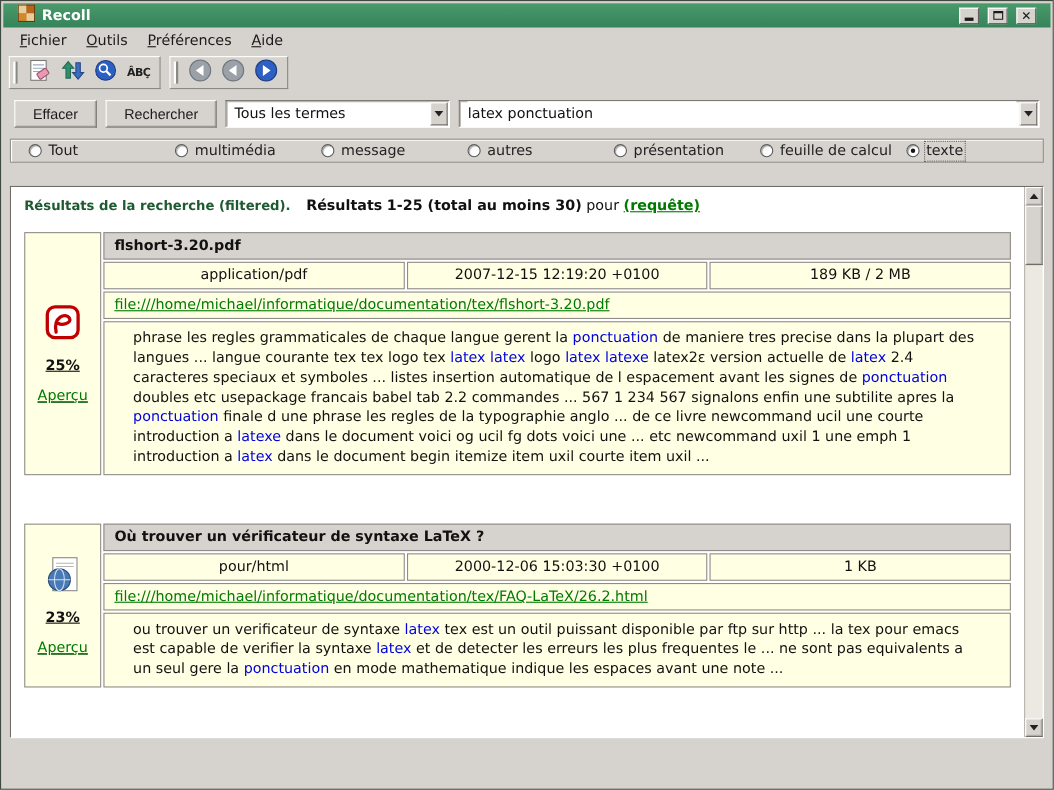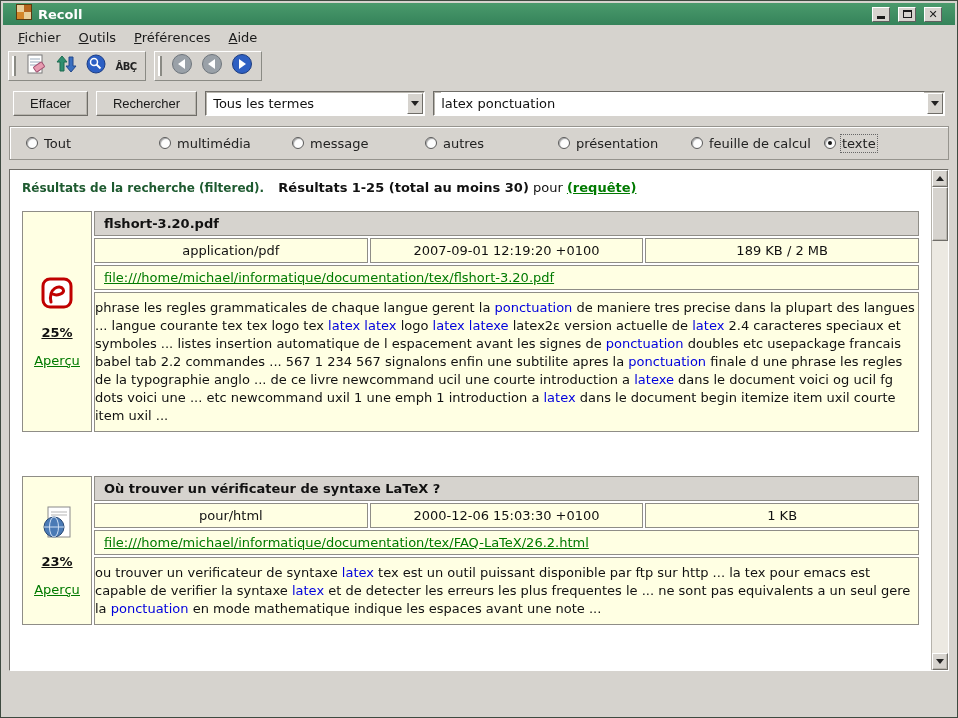--- a/index.html
+++ b/index.html
@@ -42,33 +42,33 @@
     box-shadow:inset -1px -1px 0 #b8b5ae;}
   .sunken{border:1px solid;border-color:#6f6d68 #fff #fff #6f6d68;
     box-shadow:inset 1px 1px 0 #b8b5ae;}
   
   .search-row{position:absolute;top:88px;left:12px;right:12px;height:28px;display:flex;
     align-items:center;gap:8px;}
   .push-btn{height:25px;padding:0 16px;font-size:13px;color:#1a1a1a;display:flex;
     align-items:center;cursor:default;}
   .combo{height:25px;background:#fff;position:relative;display:flex;align-items:center;
     font-size:13px;color:#111;padding:0 20px 0 7px;}
-  .combo-mode{width:220px;}
+  .combo-mode{width:204px;}
   .combo-query{flex:1;}
   .combo .arrow-btn{position:absolute;right:1px;top:1px;bottom:1px;width:16px;
     background:var(--win-bg);border:1px solid;border-color:#fff #6f6d68 #6f6d68 #fff;
     display:flex;align-items:center;justify-content:center;}
   .query-input{border:none;outline:none;flex:1;font-family:"DejaVu Sans",sans-serif;
     font-size:13px;color:#111;background:#fff;height:100%;}
   .tri-down{width:0;height:0;border-left:4px solid transparent;border-right:4px solid transparent;
     border-top:5px solid #222;}
   .tri-up{width:0;height:0;border-left:4px solid transparent;border-right:4px solid transparent;
     border-bottom:5px solid #222;}
   
-  .filter-panel{position:absolute;top:125px;left:8px;right:8px;height:34px;
+  .filter-panel{position:absolute;top:125px;left:8px;right:8px;height:22px;
     border:1px solid #96948e;box-shadow:inset 1px 1px 0 #fff;display:flex;
     align-items:center;padding:0 16px;}
   .filter-item{display:flex;align-items:center;gap:6px;font-size:13px;color:#222;width:133px;}
   .filter-item:last-child{width:auto;}
   .radio{width:12px;height:12px;border-radius:50%;background:#fdfdfd;border:1px solid #5a5a5a;
     box-shadow:inset 1px 1px 1px rgba(0,0,0,.35);position:relative;flex:none;}
   .radio.sel::after{content:"";position:absolute;inset:3px;border-radius:50%;background:#141414;}
   .filter-item.selected .filter-label{outline:1px dotted #666;outline-offset:1px;}
   
   .results-panel{position:absolute;top:168px;left:8px;right:8px;bottom:46px;background:#fff;
@@ -82,21 +82,21 @@
   table.result{border-collapse:separate;border-spacing:2px;width:100%;table-layout:fixed;
     margin-bottom:40px;}
   table.result td{border:1px solid #8f8d87;font-size:13px;color:#111;overflow:hidden;}
   col.c-side{width:70px;}
   td.side{background:var(--cell-yellow);text-align:center;vertical-align:middle;text-decoration:underline;}
   .side-inner{display:flex;flex-direction:column;align-items:center;justify-content:center;gap:13px;padding:8px 2px;}
   .relevance{font-weight:bold;}
   td.titlec{background:#d6d3ce;font-weight:bold;padding:4px 9px;height:24px;}
   td.meta{background:var(--cell-yellow);text-align:center;padding:4px 4px;}
   td.urlc{background:var(--cell-yellow);padding:4px 9px;white-space:nowrap;}
-  td.absc{background:var(--cell-yellow);padding:6px 0;line-height:18px;}
+  td.absc{background:var(--cell-yellow);padding:6px 26px;line-height:18px;}
   .hl{color:var(--hl-blue);}
   
   .vscroll{width:17px;background:#ece9e2;border-left:1px solid #b5b2ab;display:flex;
     flex-direction:column;flex:none;}
   .scroll-btn{height:17px;flex:none;display:flex;align-items:center;justify-content:center;}
   .scroll-thumb{height:54px;flex:none;margin:0;}
   .scroll-rest{flex:1;}
   
   .doc-icon svg{display:block;}
 </style>
@@ -273,21 +273,21 @@
           </span>
 
           <div class="relevance">25%</div>
           <a class="green-link">Aperçu</a>
         </div>
       </td>
       <td class="titlec" colspan="3">flshort-3.20.pdf</td>
     </tr>
     <tr>
       <td class="meta">application/pdf</td>
-      <td class="meta">2007-09-01 12:19:20 +0100</td>
+      <td class="meta">2007-12-15 12:19:20 +0100</td>
       <td class="meta">189 KB / 2 MB</td>
     </tr>
     <tr>
       <td class="urlc" colspan="3"><a class="green-link">file:///home/michael/informatique/documentation/tex/flshort-3.20.pdf</a></td>
     </tr>
     <tr>
       <td class="absc" colspan="3"><span>phrase les regles grammaticales de chaque langue gerent la </span><span class="hl">ponctuation</span><span> de maniere tres precise dans la plupart des langues ... langue courante tex tex logo tex </span><span class="hl">latex latex</span><span> logo </span><span class="hl">latex latexe</span><span> latex2ε version actuelle de </span><span class="hl">latex</span><span> 2.4 caracteres speciaux et symboles ... listes insertion automatique de l espacement avant les signes de </span><span class="hl">ponctuation</span><span> doubles etc usepackage francais babel tab 2.2 commandes ... 567 1 234 567 signalons enfin une subtilite apres la </span><span class="hl">ponctuation</span><span> finale d une phrase les regles de la typographie anglo ... de ce livre newcommand ucil une courte introduction a </span><span class="hl">latexe</span><span> dans le document voici og ucil fg dots voici une ... etc newcommand uxil 1 une emph 1 introduction a </span><span class="hl">latex</span><span> dans le document begin itemize item uxil courte item uxil ...</span></td>
     </tr>
   </tbody>
           </table>

